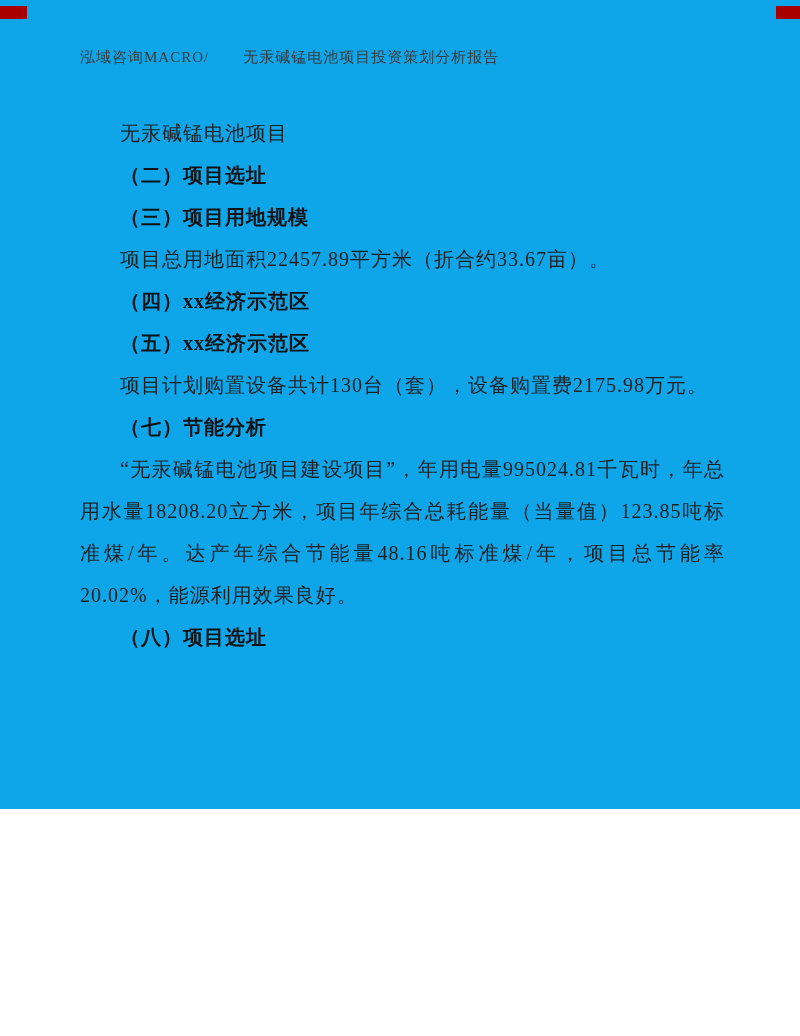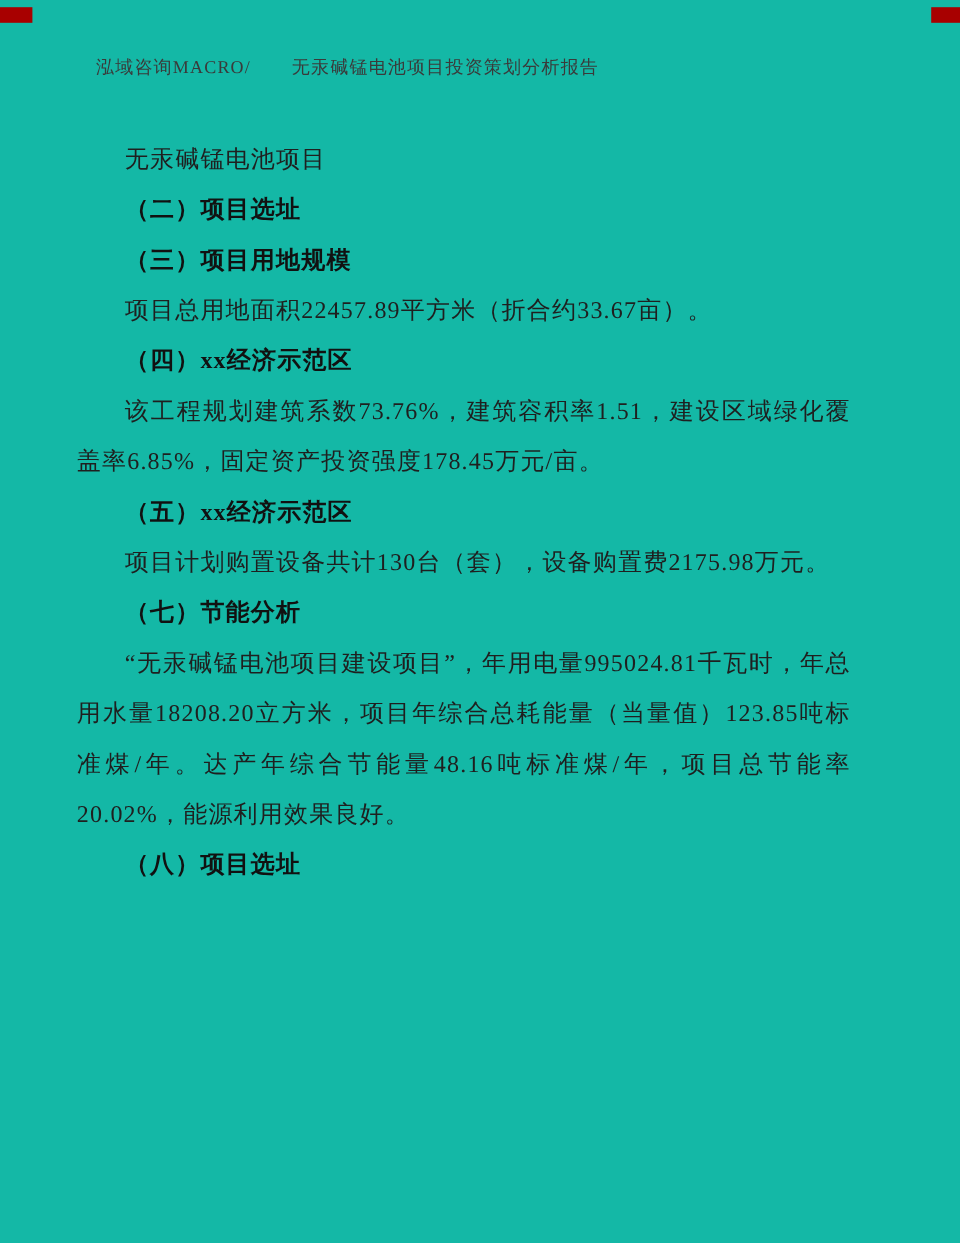--- a/index.html
+++ b/index.html
@@ -3,22 +3,22 @@
 <meta charset="utf-8">
 <style>
   html, body {
     margin: 0;
     padding: 0;
     background: #ffffff;
   }
   .page {
     position: relative;
     width: 800px;
-    height: 1036px;
-    background: #14b8a6;
+    height: 809px;
+    background: #0ea5e9;
     overflow: hidden;
     font-family: "Liberation Serif", "DejaVu Serif", serif;
     color: #222222;
   }
   
   .corner-mark {
     position: absolute;
     top: 6px;
     height: 13px;
     background: #a80000;
@@ -36,21 +36,21 @@
     letter-spacing: 1px;
     color: #3a3a3a;
     white-space: nowrap;
   }
   .doc-header .title { margin-left: 34px; }
 
   
   .doc-body {
     position: absolute;
     top: 112px;
-    left: 64px;
+    left: 80px;
     width: 645px;
     font-size: 20px;
     line-height: 42px;
     letter-spacing: 1px;
     text-align: justify;
     color: #1f1f1f;
   }
   .doc-body p, .doc-body h2 {
     margin: 0;
     padding: 0;
@@ -72,21 +72,20 @@
   <div class="doc-header">
     <span class="brand">泓域咨询MACRO/</span><span class="title">无汞碱锰电池项目投资策划分析报告</span>
   </div>
 
   <div class="doc-body">
     <p>无汞碱锰电池项目</p>
     <h2>（二）项目选址</h2>
     <h2>（三）项目用地规模</h2>
     <p>项目总用地面积22457.89平方米（折合约33.67亩）。</p>
     <h2>（四）xx经济示范区</h2>
-    <p>该工程规划建筑系数73.76%，建筑容积率1.51，建设区域绿化覆盖率6.85%，固定资产投资强度178.45万元/亩。</p>
     <h2>（五）xx经济示范区</h2>
     <p>项目计划购置设备共计130台（套），设备购置费2175.98万元。</p>
     <h2>（七）节能分析</h2>
     <p>“无汞碱锰电池项目建设项目”，年用电量995024.81千瓦时，年总用水量18208.20立方米，项目年综合总耗能量（当量值）123.85吨标准煤/年。达产年综合节能量48.16吨标准煤/年，项目总节能率20.02%，能源利用效果良好。</p>
     <h2>（八）项目选址</h2>
   </div>
 
 </div>
 
 </body></html>

